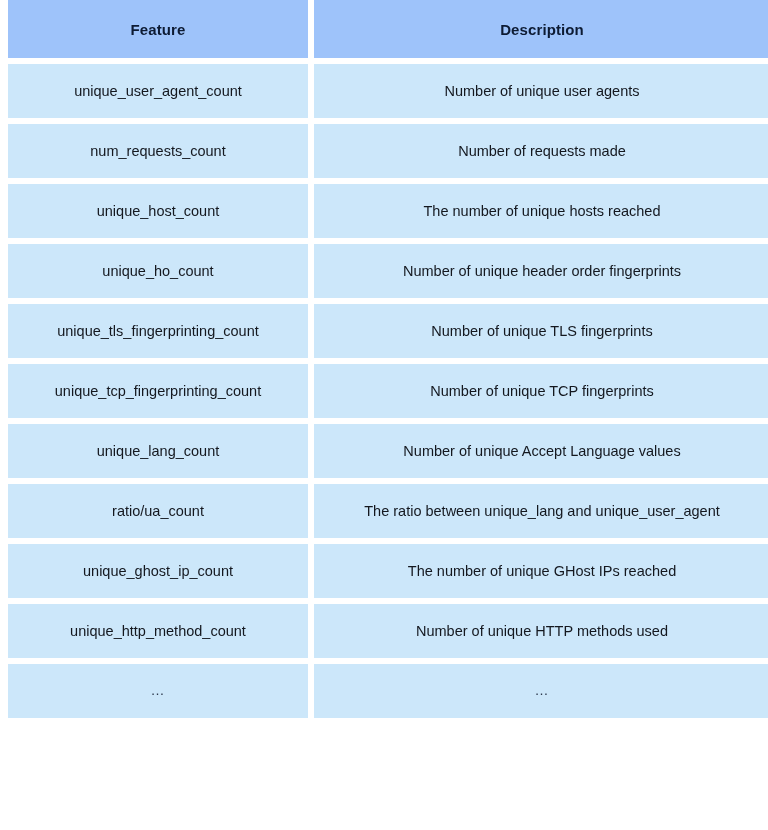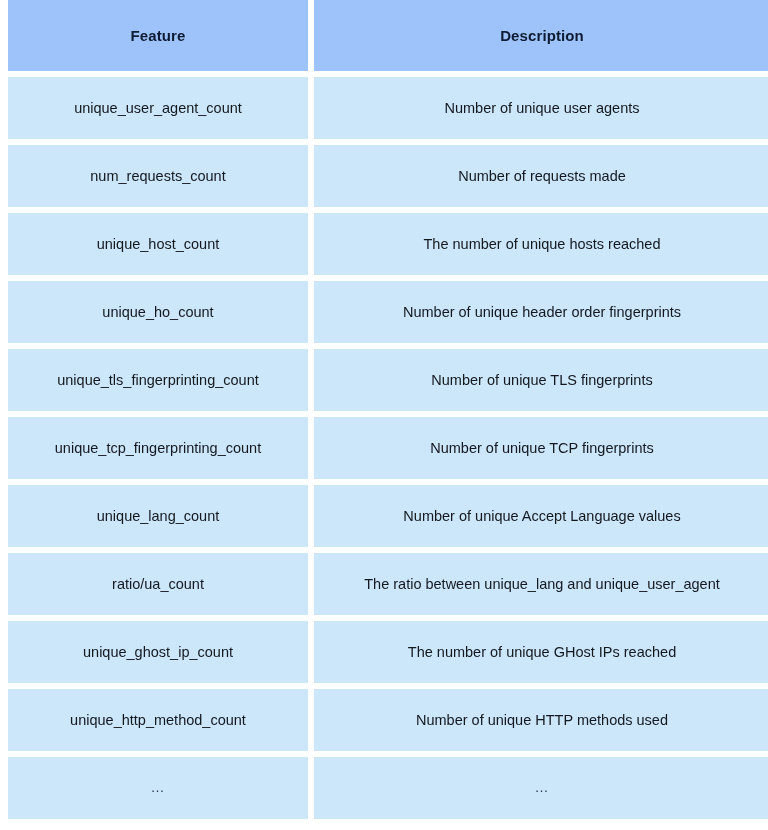--- a/index.html
+++ b/index.html
@@ -34,29 +34,29 @@
     margin: 0;
     text-align: center;
     vertical-align: middle;
     border: 0;
   }
   .col-feature { width: 300px; }
   .col-description { width: 456px; }
 
   .feature-table thead th {
     background: #9ec3fa;
-    height: 71px;
+    height: 58px;
     font-size: 15px;
     font-weight: bold;
     color: #0d1b33;
     letter-spacing: 0.1px;
   }
   .feature-table tbody td {
     background: #cce7fa;
-    height: 62px;
+    height: 54px;
     font-size: 14.5px;
     font-weight: normal;
     color: #14181f;
     line-height: 1.25;
     white-space: nowrap;
   }
   .feature-table tbody tr.ellipsis-row td {
     letter-spacing: 1px;
     color: #2c3a4d;
     font-size: 14px;

